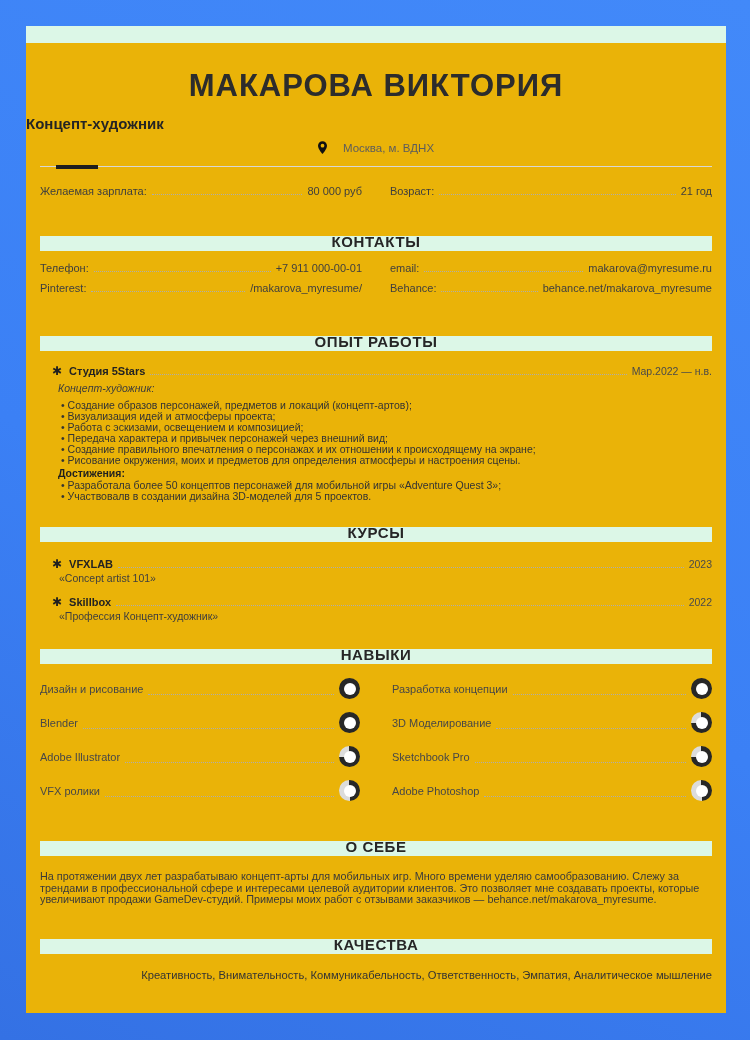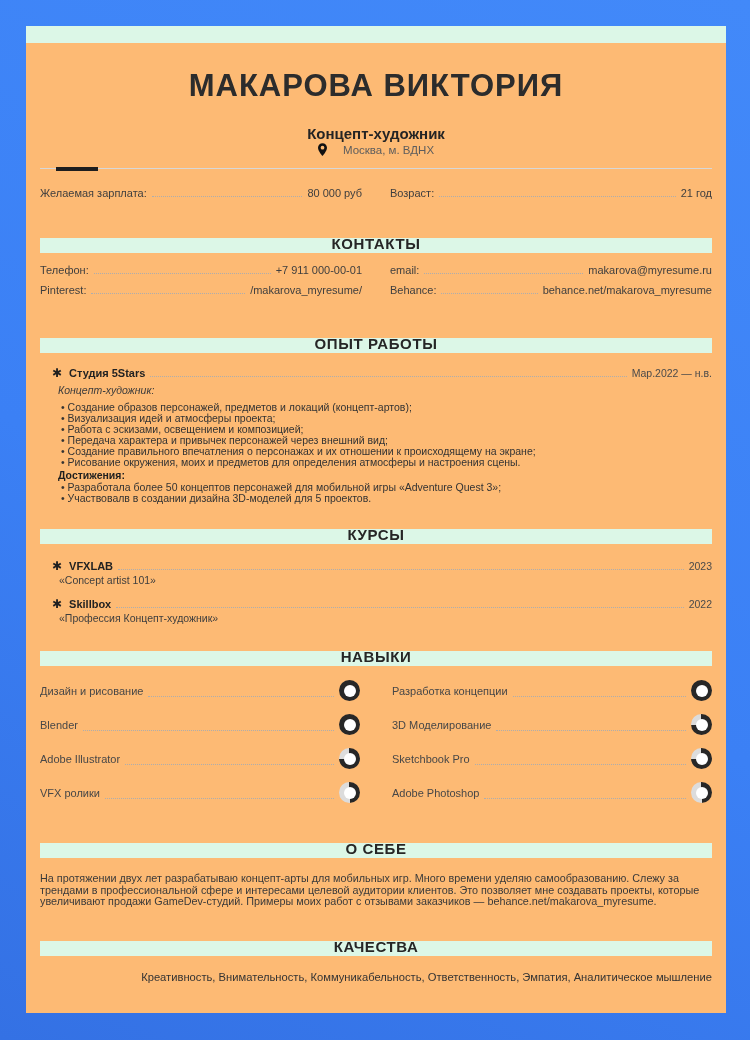--- a/index.html
+++ b/index.html
@@ -4,28 +4,28 @@
 <style>
   * { margin:0; padding:0; box-sizing:border-box; }
   html,body { width:750px; height:1040px; }
   body {
     font-family: "Liberation Sans", "DejaVu Sans", sans-serif;
     background: linear-gradient(205deg, #4289f9 0%, #3b80f5 55%, #3471e4 100%);
     position: relative;
   }
   .page {
     position:absolute; left:26px; top:26px; width:700px; height:987px;
-    background:#fdba74; overflow:hidden;
+    background:#eab308; overflow:hidden;
   }
   .band-top { height:17px; background:#dcf7e7; }
 
   .name { margin-top:26px; text-align:center; font-size:31px; font-weight:700;
           letter-spacing:1px; color:#2c2c2c; line-height:34px; }
-  .role { margin-top:22px; text-align:center; font-size:15px; font-weight:700; color:#242424; }
-  .loc  { margin-top:1px; display:flex; justify-content:center; align-items:center; gap:16px;
+  .role { margin-top:12px; font-size:15px; font-weight:700; color:#242424; }
+  .loc  { margin-top:9px; display:flex; justify-content:center; align-items:center; gap:16px;
           font-size:11.5px; color:#5d5d5d; }
   .loc svg { display:block; }
 
   .rule { margin:11px 14px 0 14px; position:relative; height:4px; }
   .rule .line { position:absolute; top:1px; left:0; right:0; height:1px; background:#d7d7d7; }
   .rule .tick { position:absolute; top:0; left:16px; width:42px; height:3.5px; background:#1e1e1e; }
 
   .pad { padding-left:14px; padding-right:14px; }
 
   .grid2 { display:grid; grid-template-columns:1fr 1fr; column-gap:28px; row-gap:6px; }

